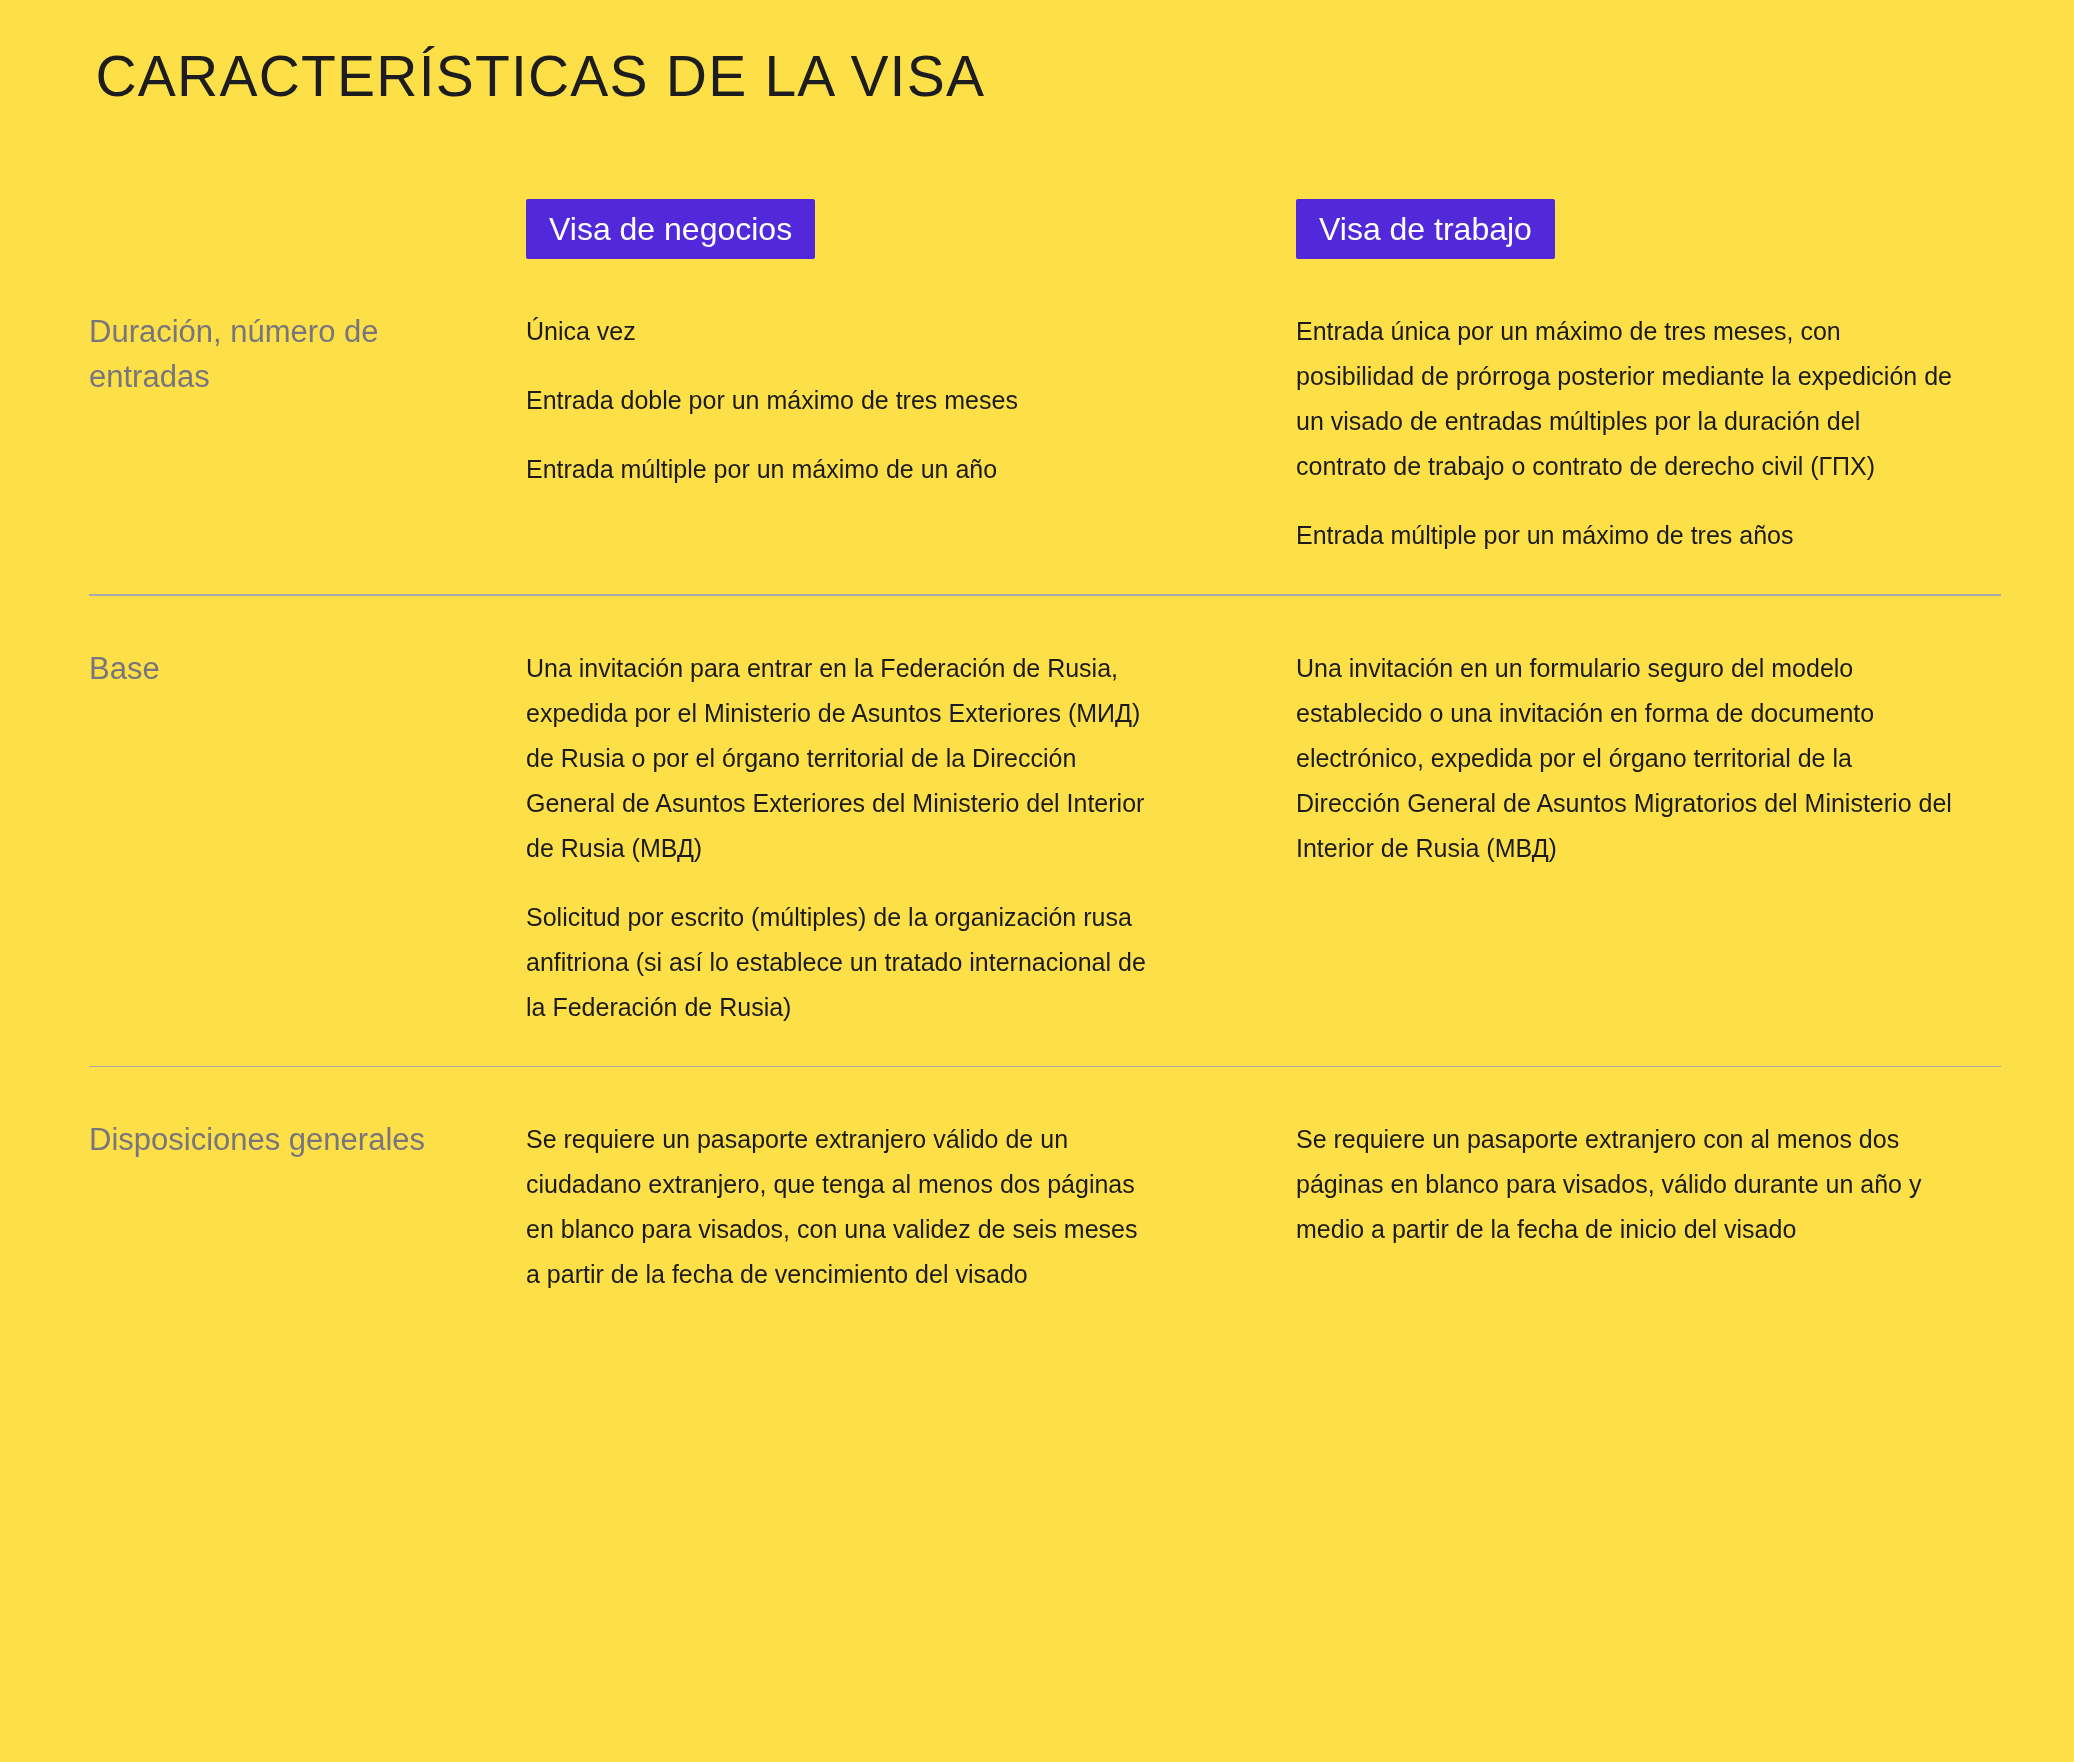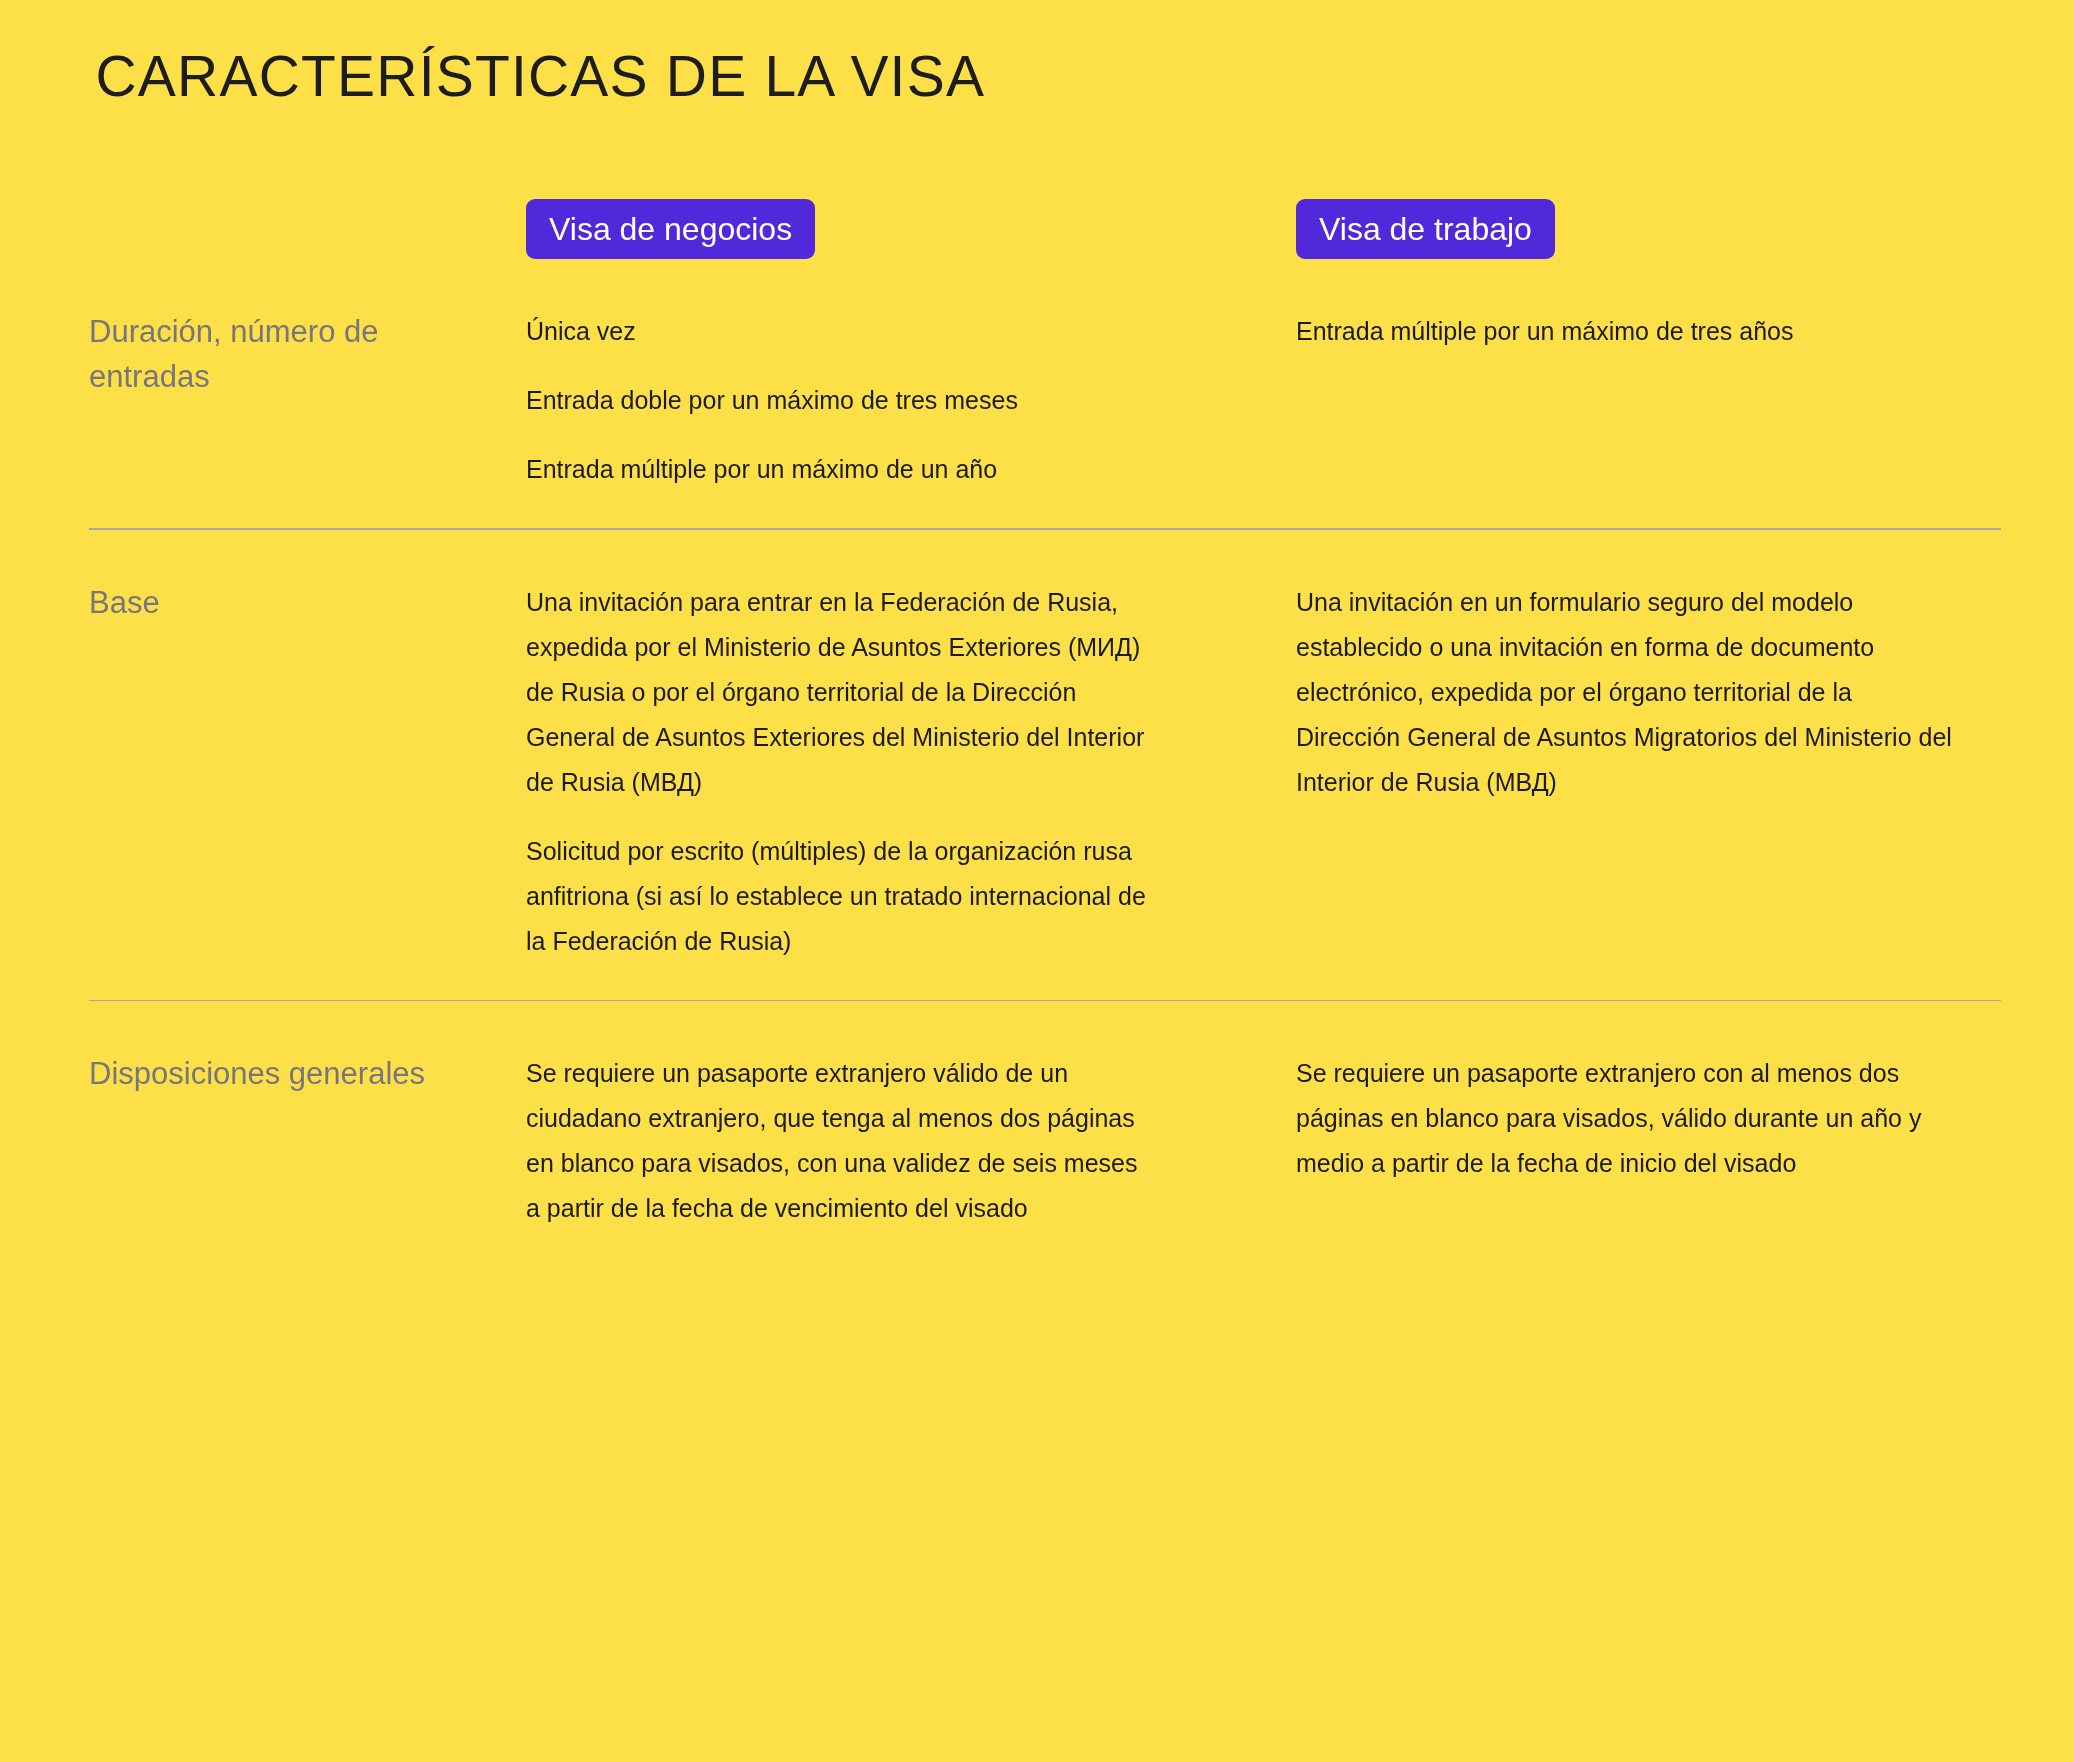--- a/index.html
+++ b/index.html
@@ -29,21 +29,21 @@
   }
   .header-row { margin-top: 89px; }
   .badge {
     display: inline-block;
     background: #5129db;
     color: #ffffff;
     font-size: 32px;
     line-height: 39px;
     font-weight: 400;
     padding: 10.5px 23px;
-    border-radius: 9px;
+    border-radius: 2px;
   }
   .row { margin-top: 50px; }
   .label-cell {
     max-width: 340px;
     font-size: 31px;
     line-height: 45px;
     color: #77757d;
   }
   .body-cell {
     max-width: 624px;
@@ -78,20 +78,21 @@
   </div>
 
   <div class="grid row">
     <div class="label-cell">Duración, número de entradas</div>
     <div class="body-cell">
       <p>Única vez</p>
       <p>Entrada doble por un máximo de tres meses</p>
       <p>Entrada múltiple por un máximo de un año</p>
     </div>
     <div class="body-cell wide">
+      <p>Entrada única por un máximo de tres meses, con posibilidad de prórroga posterior mediante la expedición de un visado de entradas múltiples por la duración del contrato de trabajo o contrato de derecho civil (ГПХ)</p>
       <p>Entrada múltiple por un máximo de tres años</p>
     </div>
   </div>
 
   <div class="divider"></div>
 
   <div class="grid row">
     <div class="label-cell">Base</div>
     <div class="body-cell">
       <p>Una invitación para entrar en la Federación de Rusia, expedida por el Ministerio de Asuntos Exteriores (МИД) de Rusia o por el órgano territorial de la Dirección General de Asuntos Exteriores del Ministerio del Interior de Rusia (МВД)</p>

